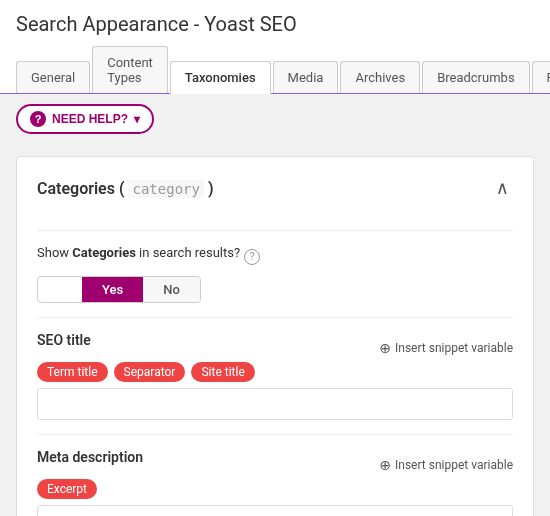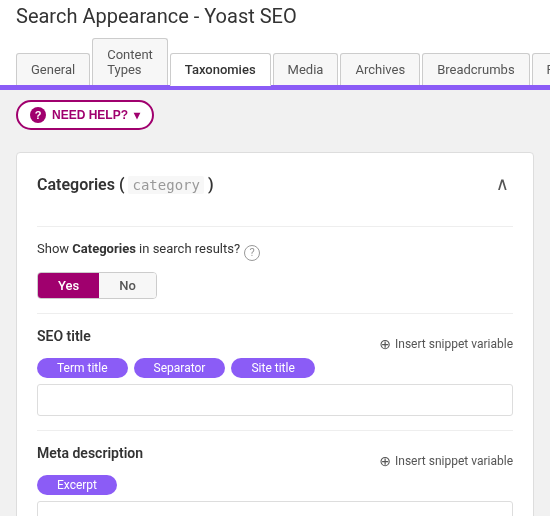--- a/index.html
+++ b/index.html
@@ -7,22 +7,22 @@
       font-family: -apple-system, BlinkMacSystemFont, "Segoe UI", Roboto, sans-serif;
       font-size: 13px;
       background: #f1f1f1;
       width: 550px;
       min-height: 516px;
       color: #333;
     }
 
     .page-header {
       background: #fff;
-      padding: 4px 16px 0 16px;
-      border-bottom: 5px solid #8b5cf6;
+      padding: 12px 16px 0 16px;
+      border-bottom: 1px solid #8b5cf6;
     }
 
     .page-title {
       font-size: 20px;
       font-weight: 400;
       color: #333;
       margin-bottom: 10px;
     }
 
     .tabs {
@@ -143,20 +143,21 @@
 
     .show-label strong {
       font-weight: 700;
     }
 
     .toggle-group {
       display: inline-flex;
       border-radius: 4px;
       overflow: hidden;
       border: 1px solid #ccc;
+      padding-left: 44px;
     }
 
     .toggle-option {
       padding: 5px 20px;
       cursor: pointer;
       font-size: 13px;
       font-weight: 500;
       background: #f7f7f7;
       color: #555;
     }
@@ -193,23 +194,23 @@
     .tags-row {
       display: flex;
       flex-wrap: wrap;
       gap: 6px;
       margin-bottom: 6px;
     }
 
     .tag-pill {
       display: inline-flex;
       align-items: center;
-      padding: 3px 20px;
+      padding: 3px 10px;
       border-radius: 12px;
-      background: #8b5cf6;
+      background: #ef4444;
       color: #fff;
       font-size: 12px;
       cursor: pointer;
     }
 
     .text-input-field {
       width: 100%;
       border: 1px solid #ddd;
       border-radius: 3px;
       padding: 6px 8px;

